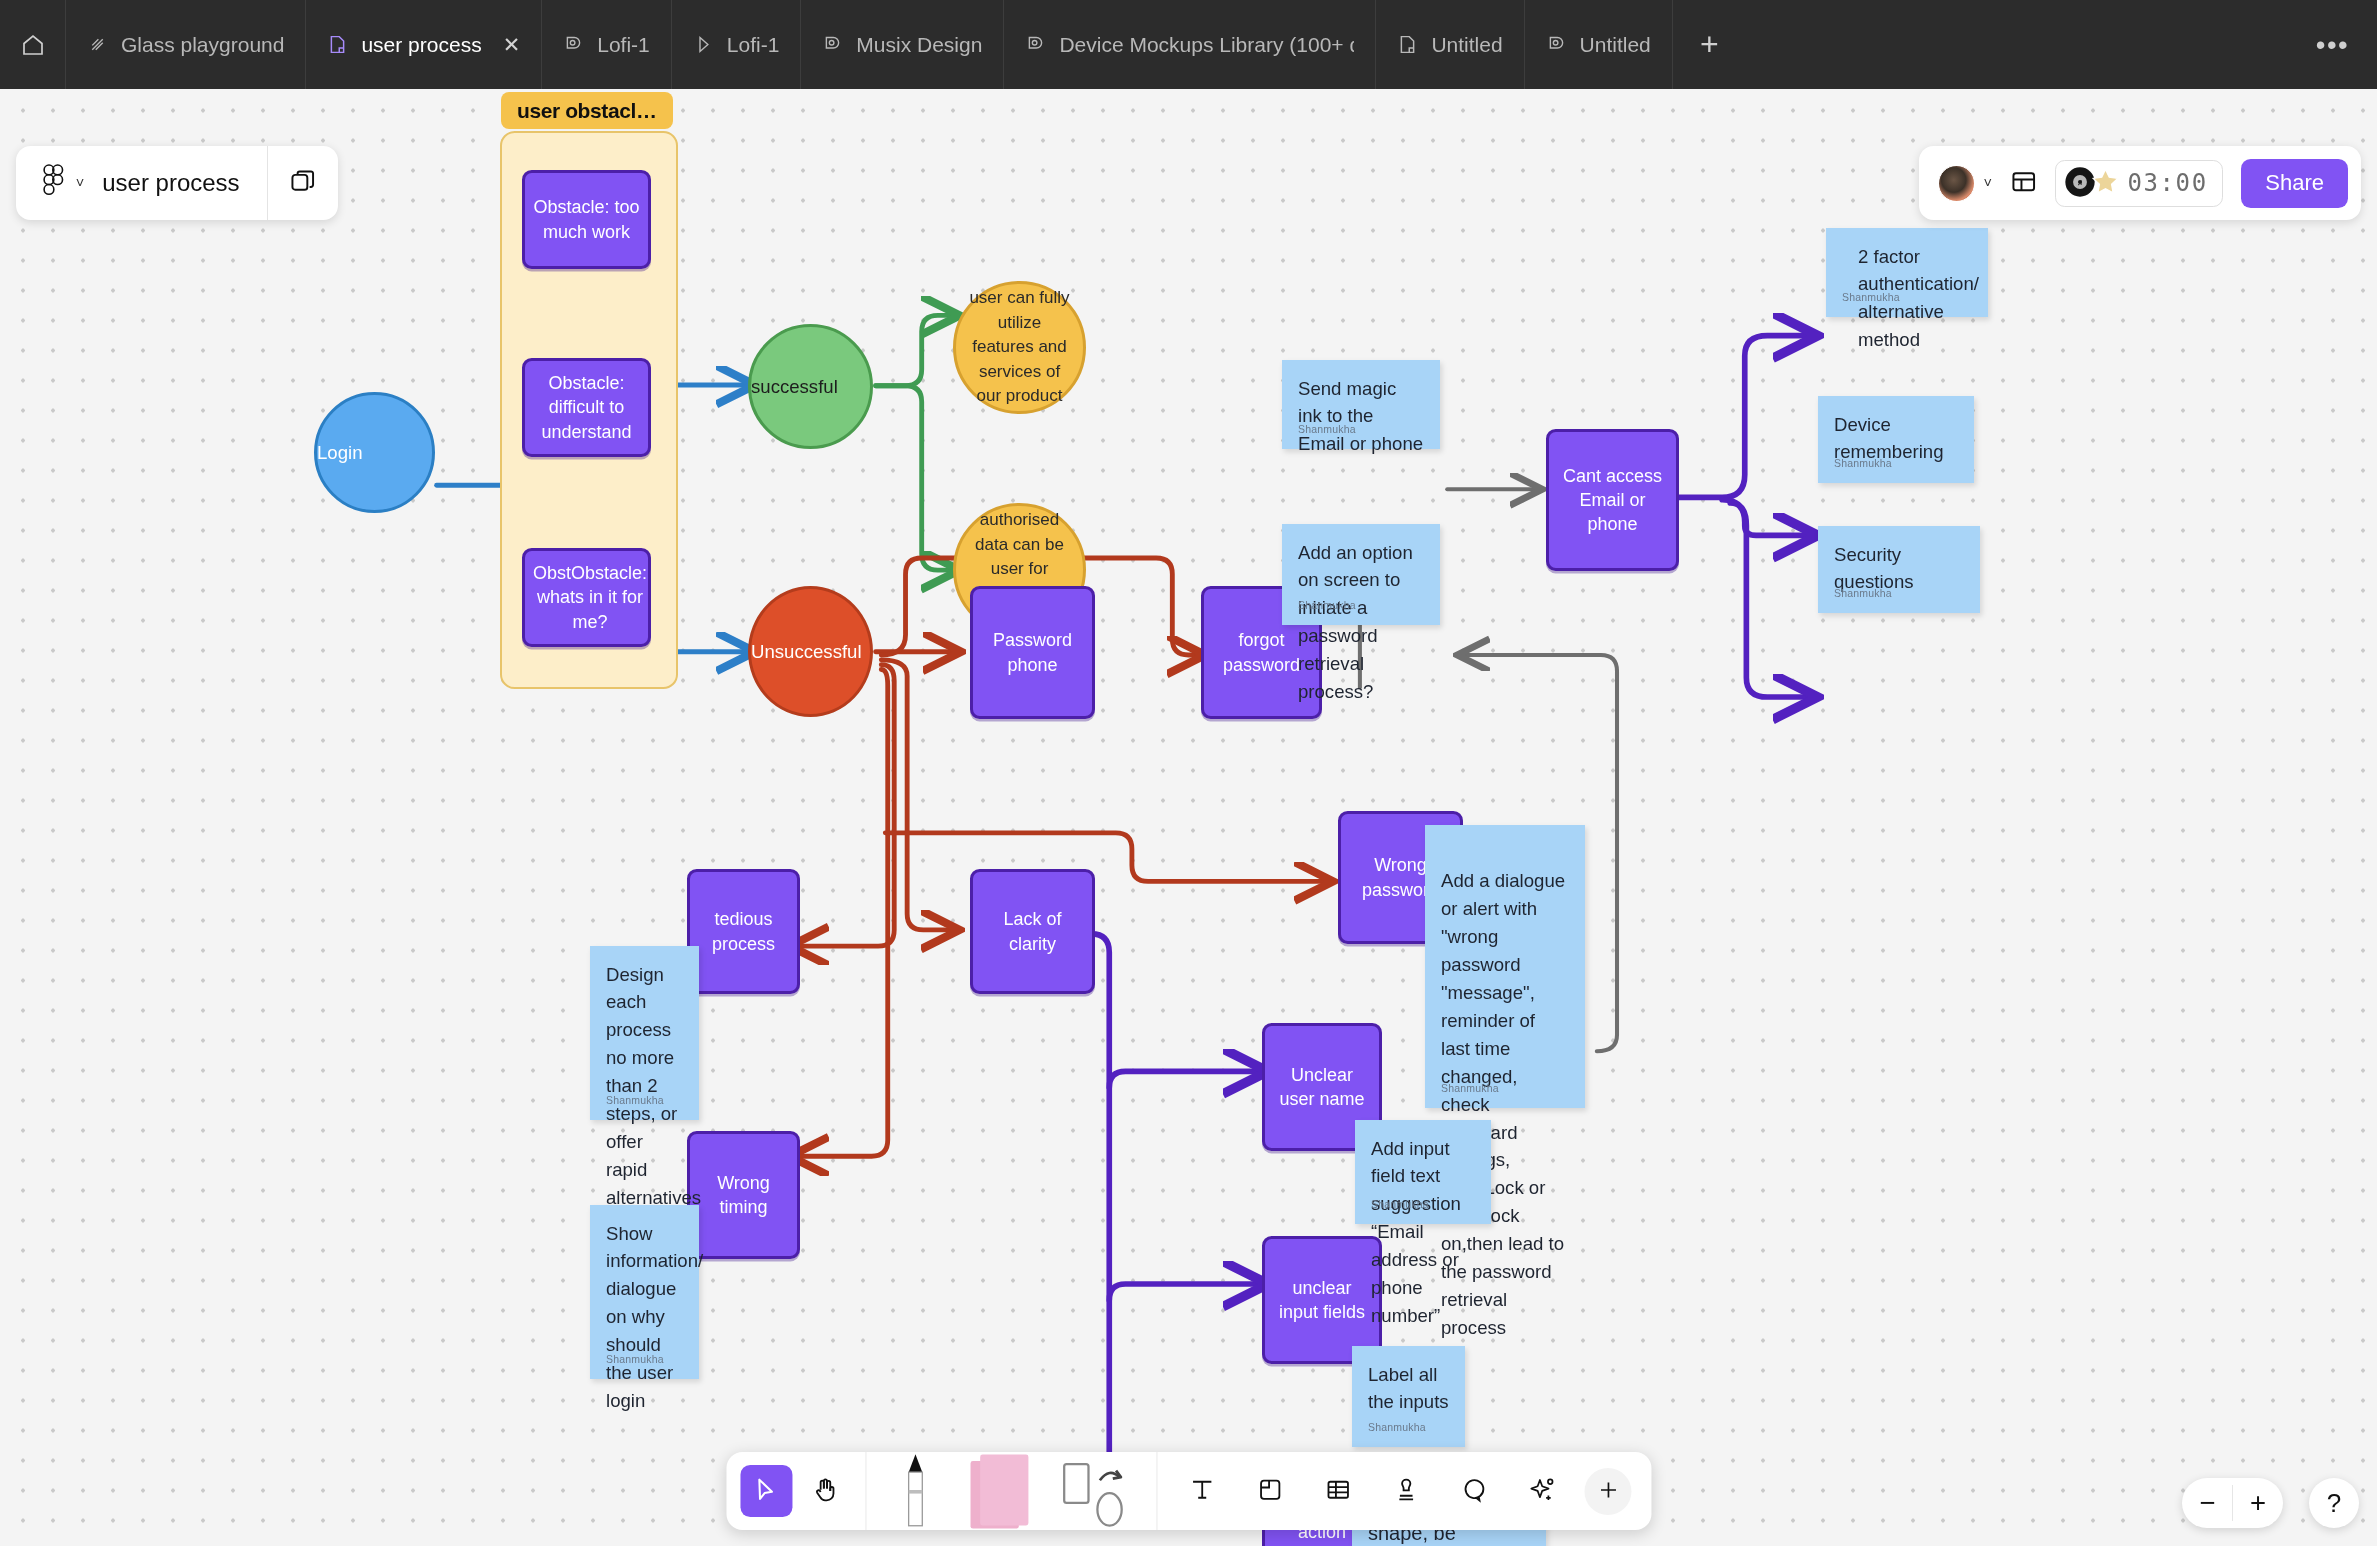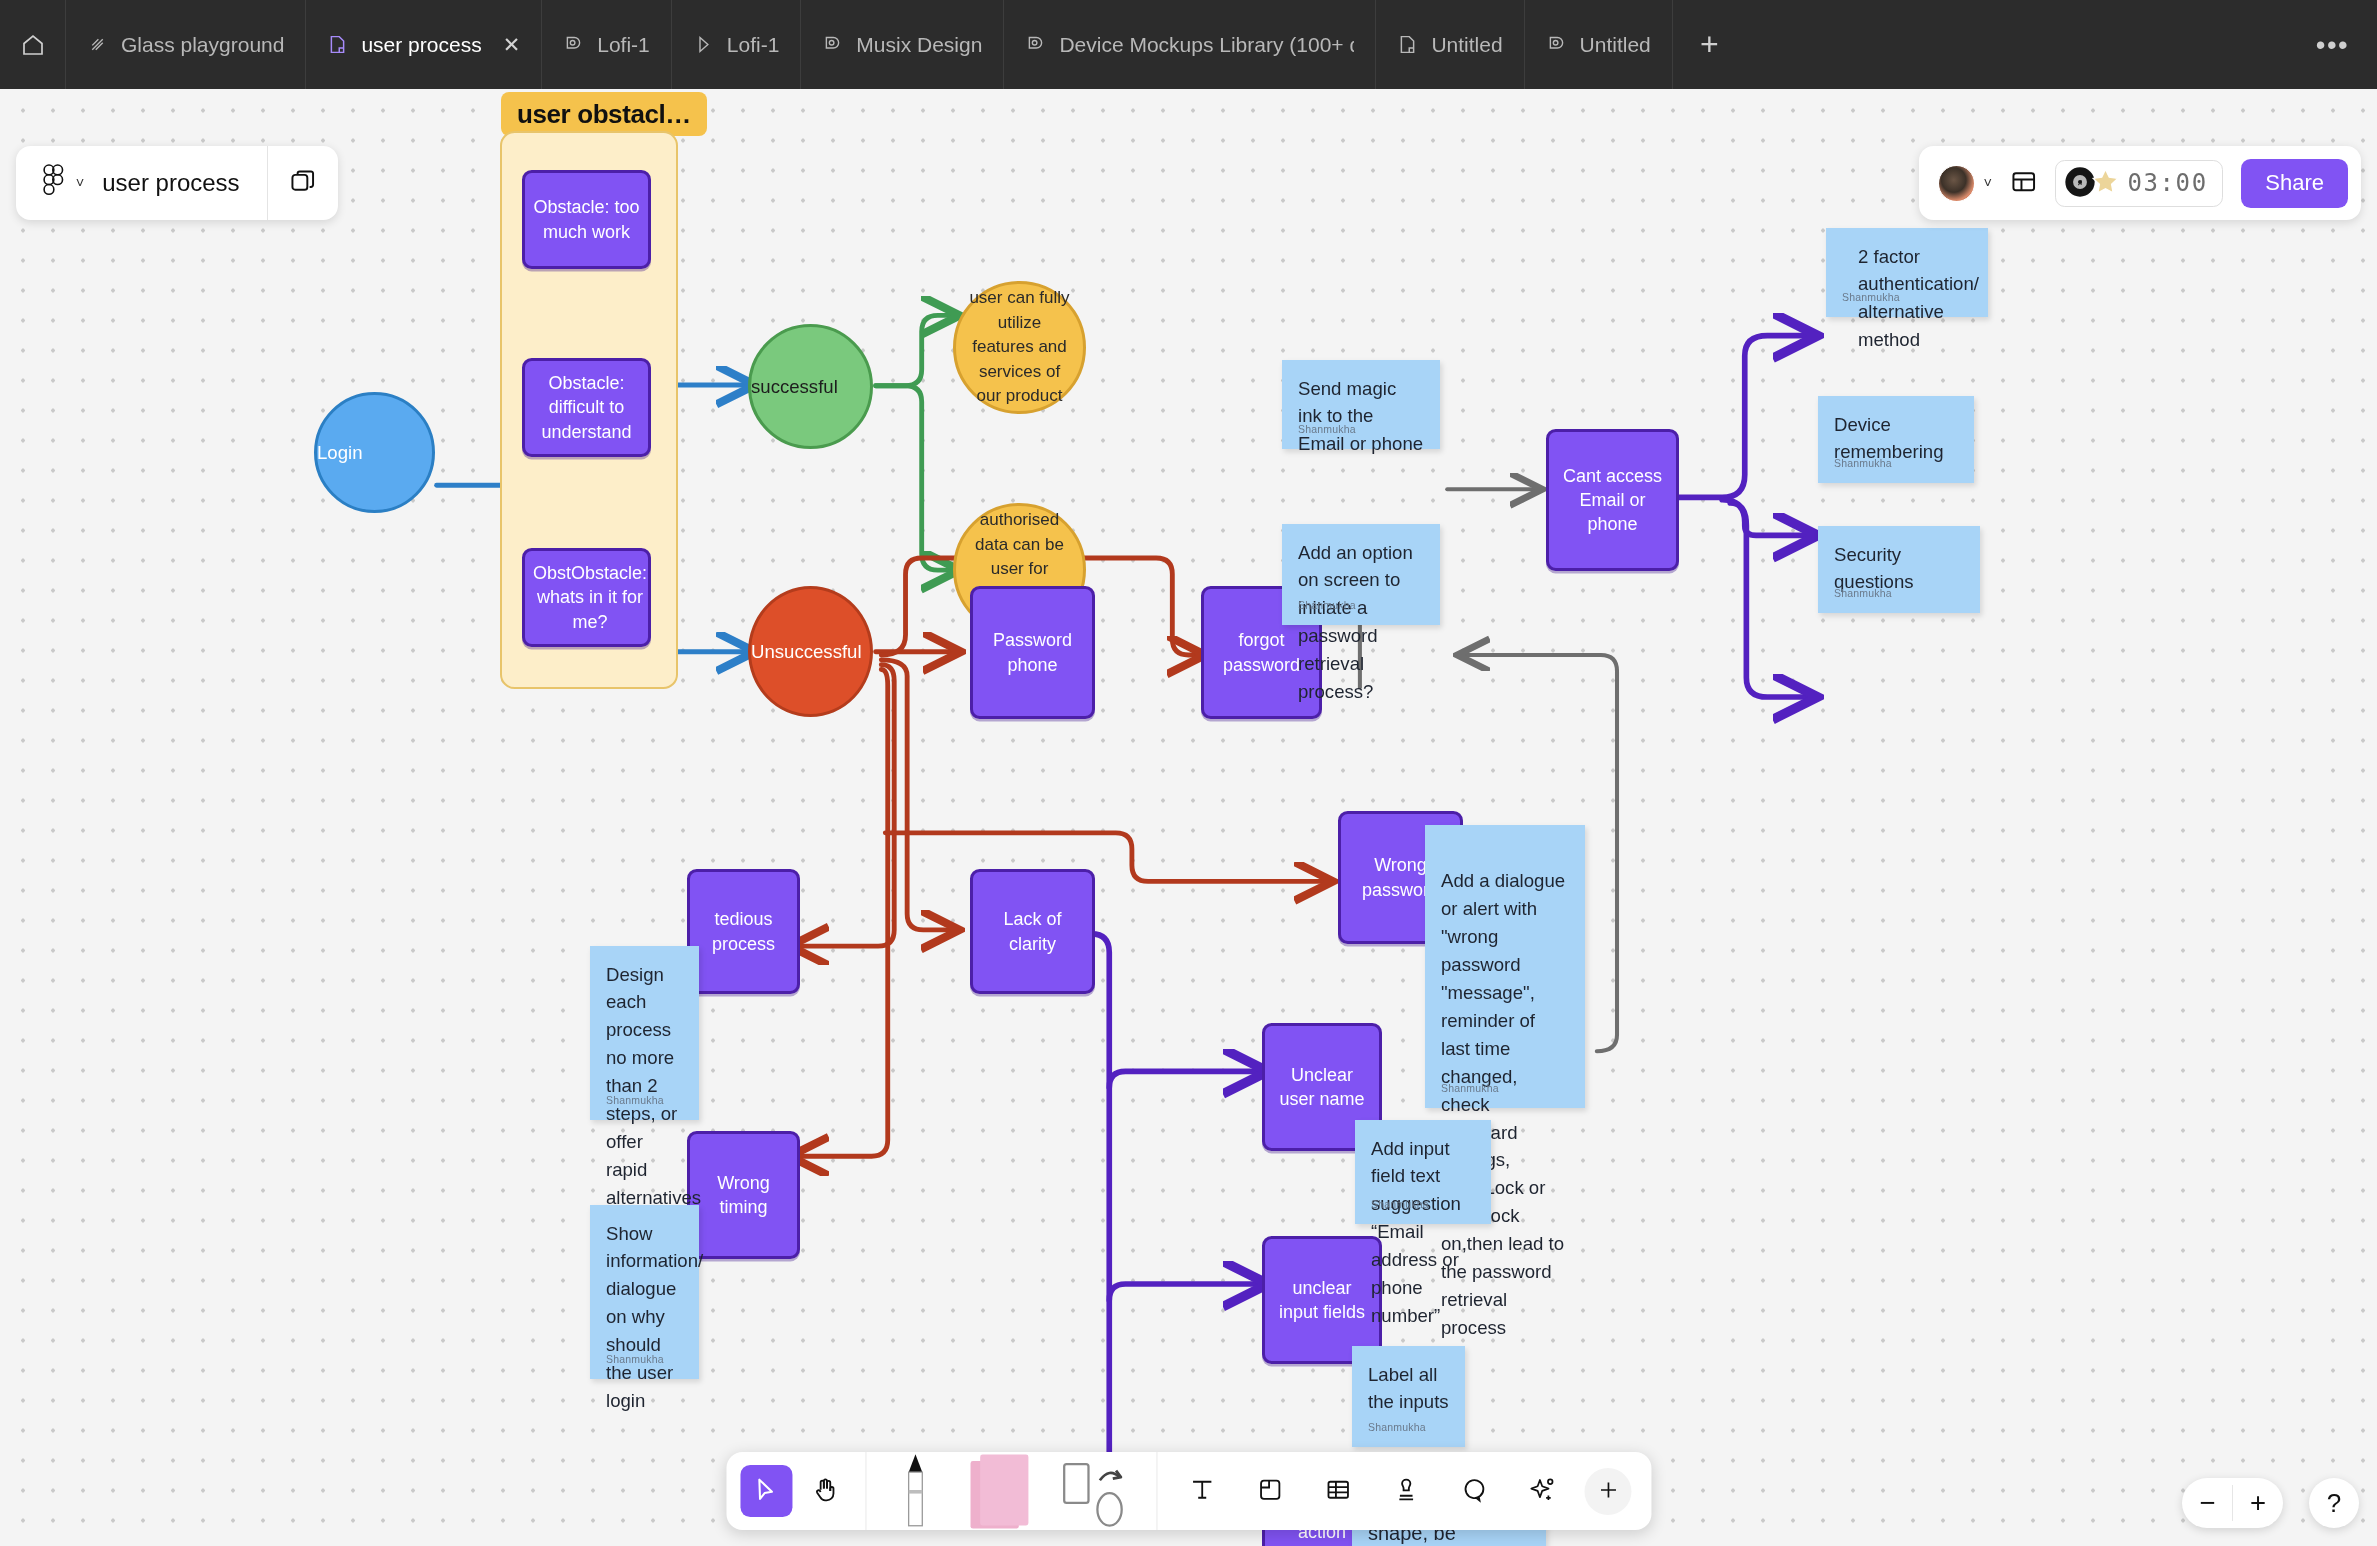--- a/index.html
+++ b/index.html
@@ -66,21 +66,21 @@
   .circle-green { background:#7ac97d; border:3.2px solid #4a9b4e; color:#1d1d1d; font-size:18.6px; }
   .circle-red { background:#dd4f29; border:3.2px solid #b43c1c; color:#fff; font-size:18.6px; }
   .circle-yellow { background:#f5c24c; border:3.2px solid #d7a12f; color:#2a2a2a;
                    font-size:17px; line-height:1.45; padding: 13px; }
 
   .frame {
     position:absolute; background:#fdeec9; border:2.4px solid #e8c46a; border-radius: 14.6px;
   }
   .frame-title {
     position:absolute; background:#f5c24c; border-radius: 8px;
-    color:#101010; font-weight: bold; font-size: 26px;
+    color:#101010; font-weight: bold; font-size: 21px;
     padding: 6.5px 16px; white-space: nowrap; letter-spacing:-0.4px;
   }
 
   .sticky {
     position:absolute; background:#a8d4f7; color:#1e2430;
     font-size: 18.6px; line-height:1.5; padding: 14.6px 16px;
     box-shadow: 2.4px 3.2px 5.7px rgba(0,0,0,.13);
   }
   .sticky .author {
     position:absolute; left:16px; bottom:11.3px;

